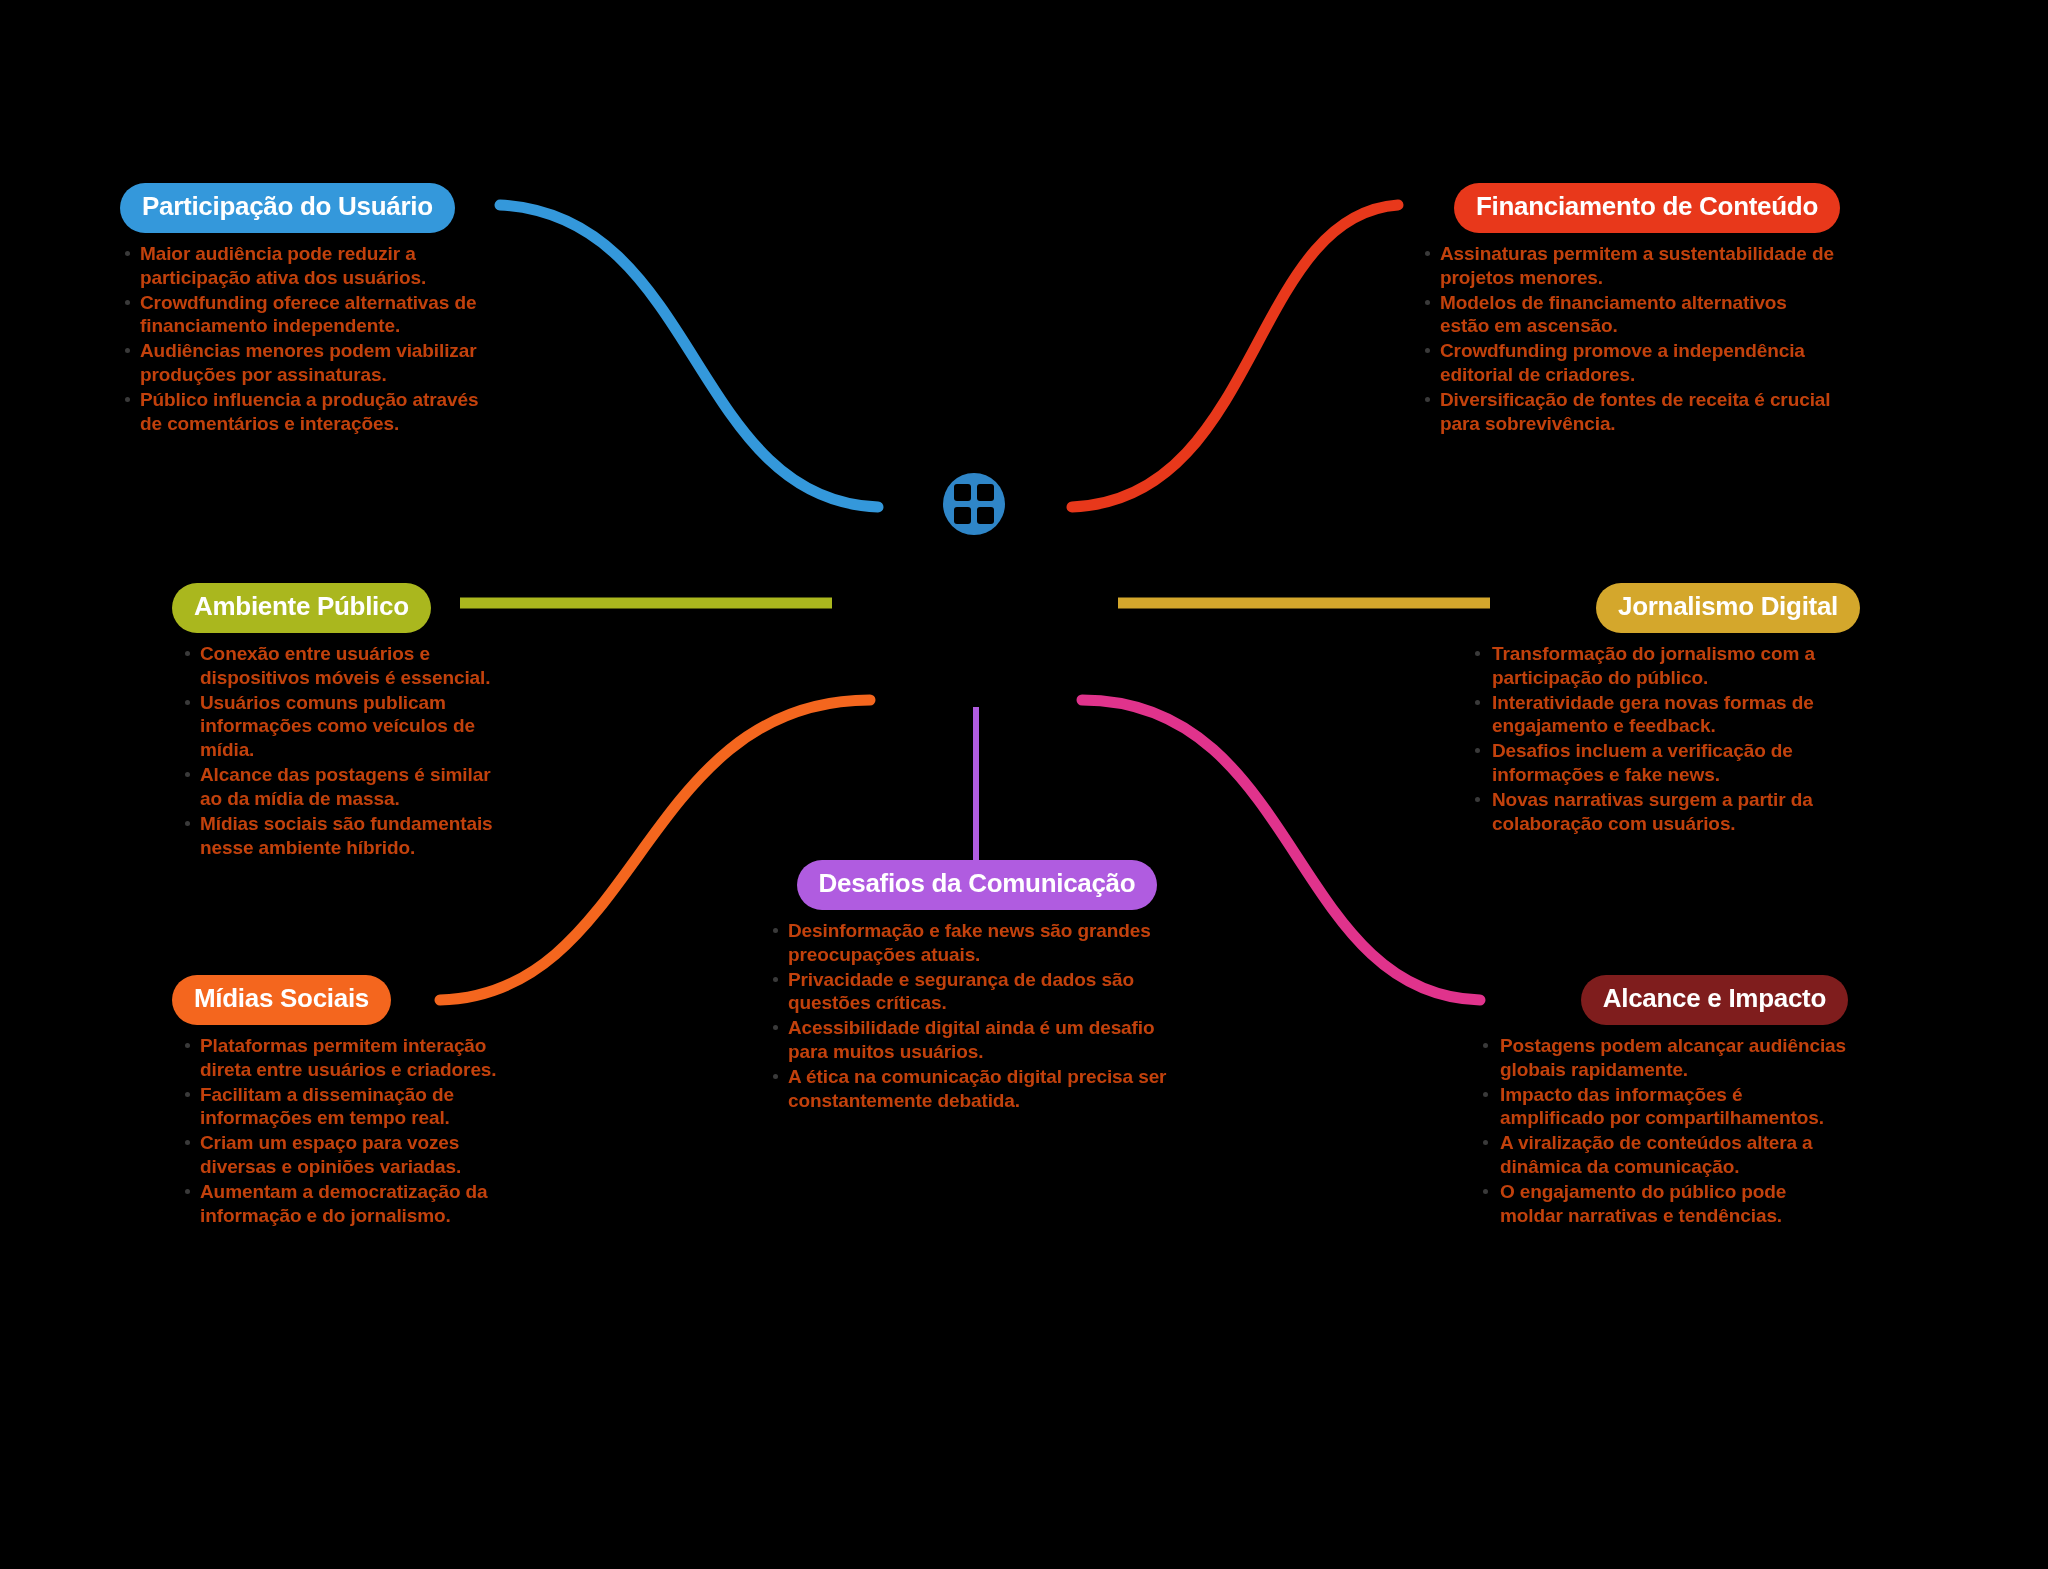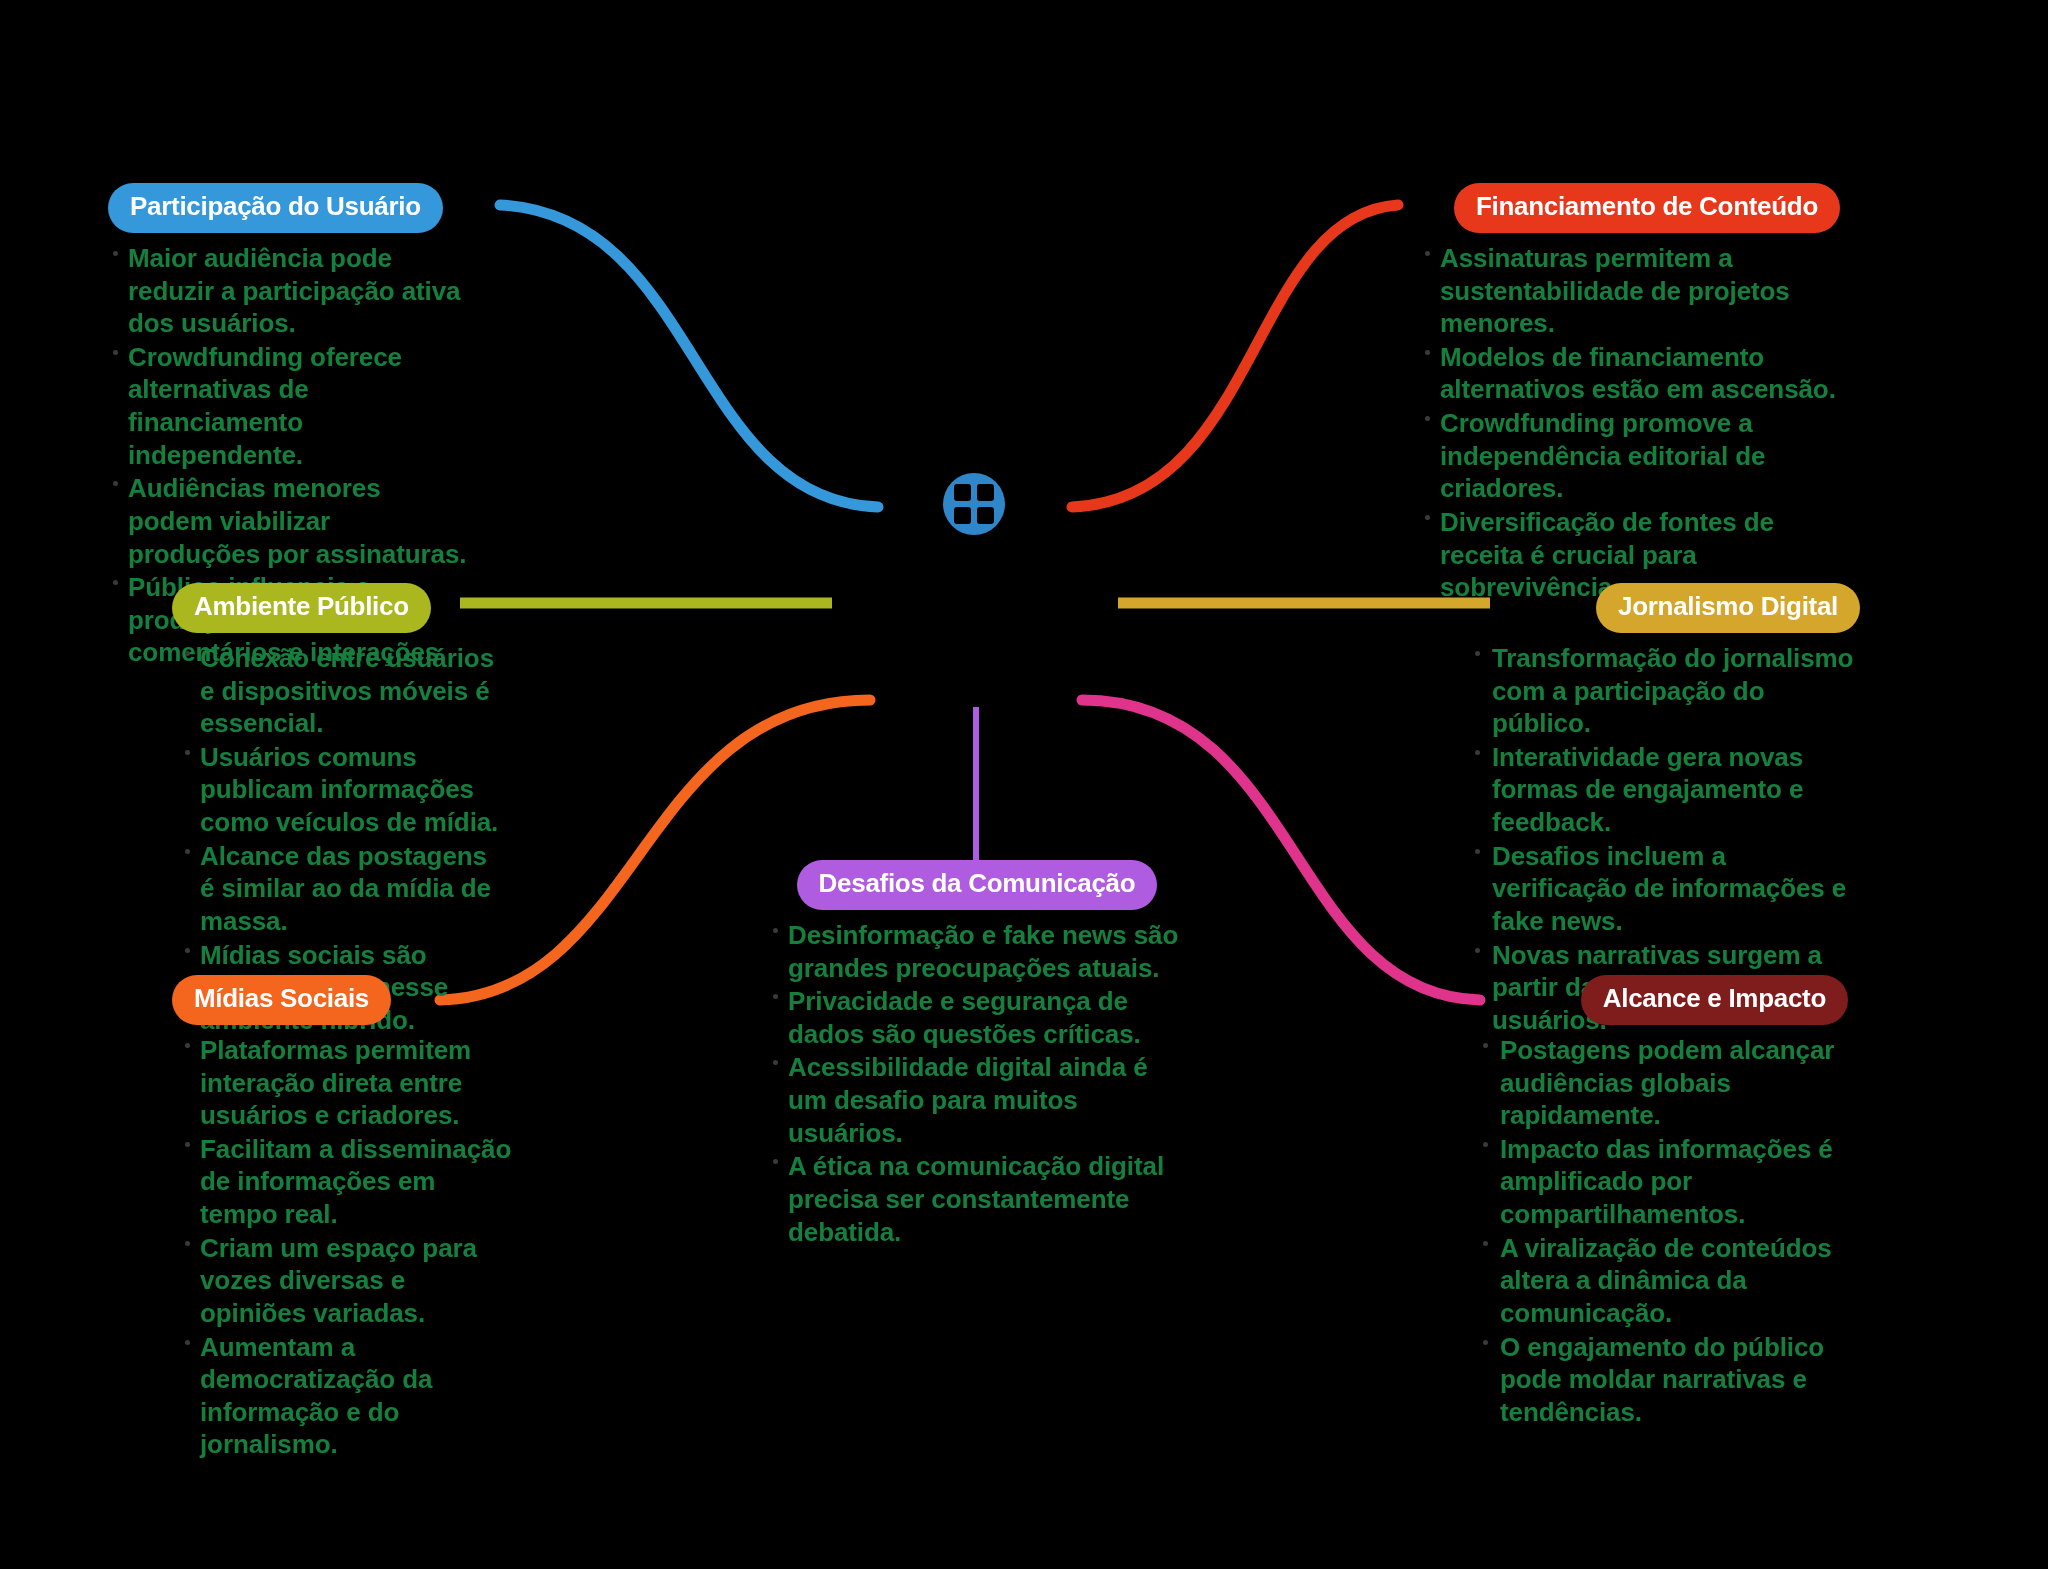--- a/index.html
+++ b/index.html
@@ -25,39 +25,39 @@
     white-space:nowrap;
     line-height:1.15;
   }
   .pill-row { display:flex; }
   .pill-row.right { justify-content:flex-end; }
   .pill-row.center { justify-content:center; }
 
   ul.bullets { list-style:none; margin-top:9px; }
   ul.bullets li {
     position:relative;
-    color:#15803d;
-    font-size:26px;
+    color:#c2410c;
+    font-size:19px;
     line-height:1.255;
     font-weight:700;
     padding-left:20px;
     margin-bottom:1px;
     letter-spacing:-0.1px;
   }
   ul.bullets li:before {
     content:"";
     position:absolute;
     left:5px; top:9px;
     width:5px; height:5px;
     border-radius:50%;
     background:#3a3a3a;
   }
 
   
-  #b-participacao { left:108px;  top:183px;  width:360px; }
+  #b-participacao { left:120px;  top:183px;  width:360px; }
   #b-financiamento { left:1420px; top:183px;  width:420px; }
   #b-ambiente     { left:172px;  top:583px;  width:330px; }
   #b-jornalismo   { left:1470px; top:583px;  width:390px; }
   #b-midias       { left:172px;  top:975px;  width:340px; }
   #b-desafios     { left:762px;  top:860px;  width:430px; }
   #b-alcance      { left:1478px; top:975px;  width:370px; }
 
   #b-ambiente ul.bullets li,
   #b-midias ul.bullets li { padding-left:28px; }
   #b-ambiente ul.bullets li:before,

